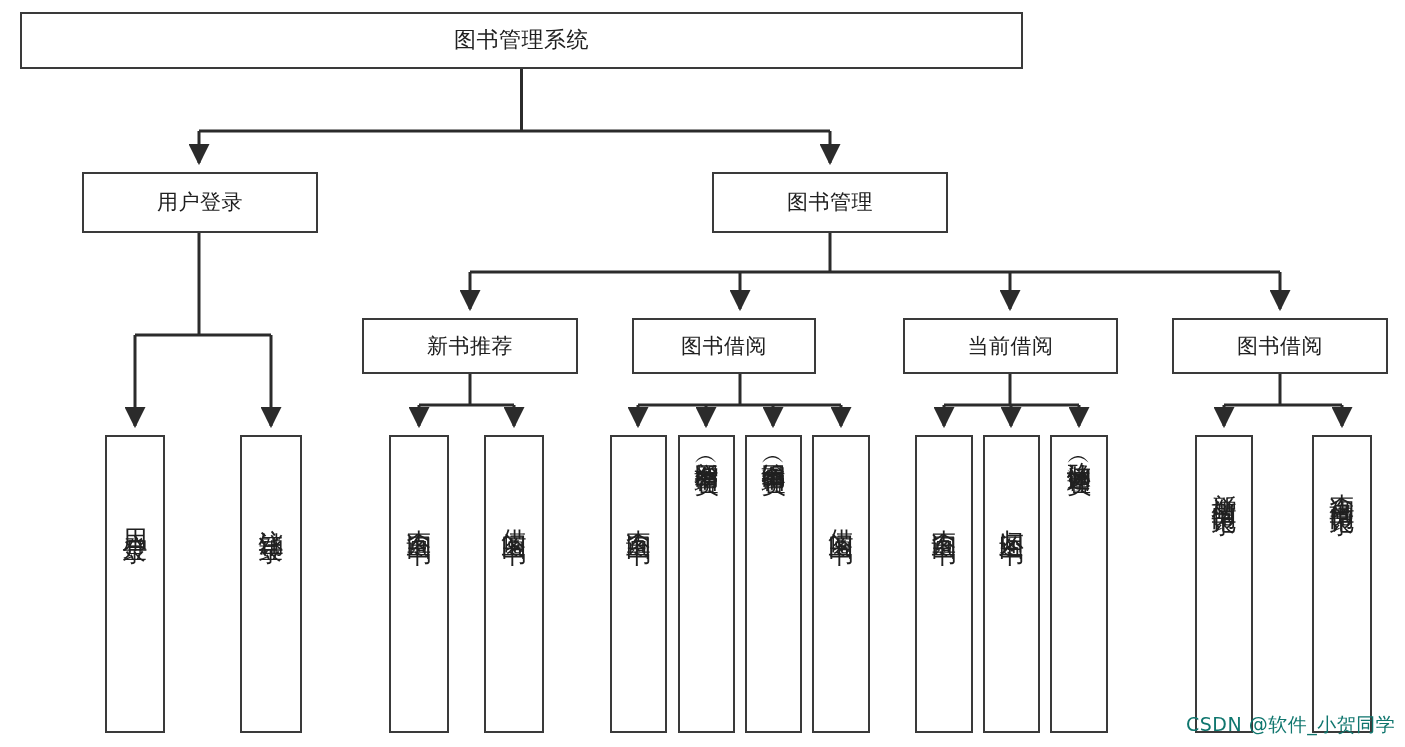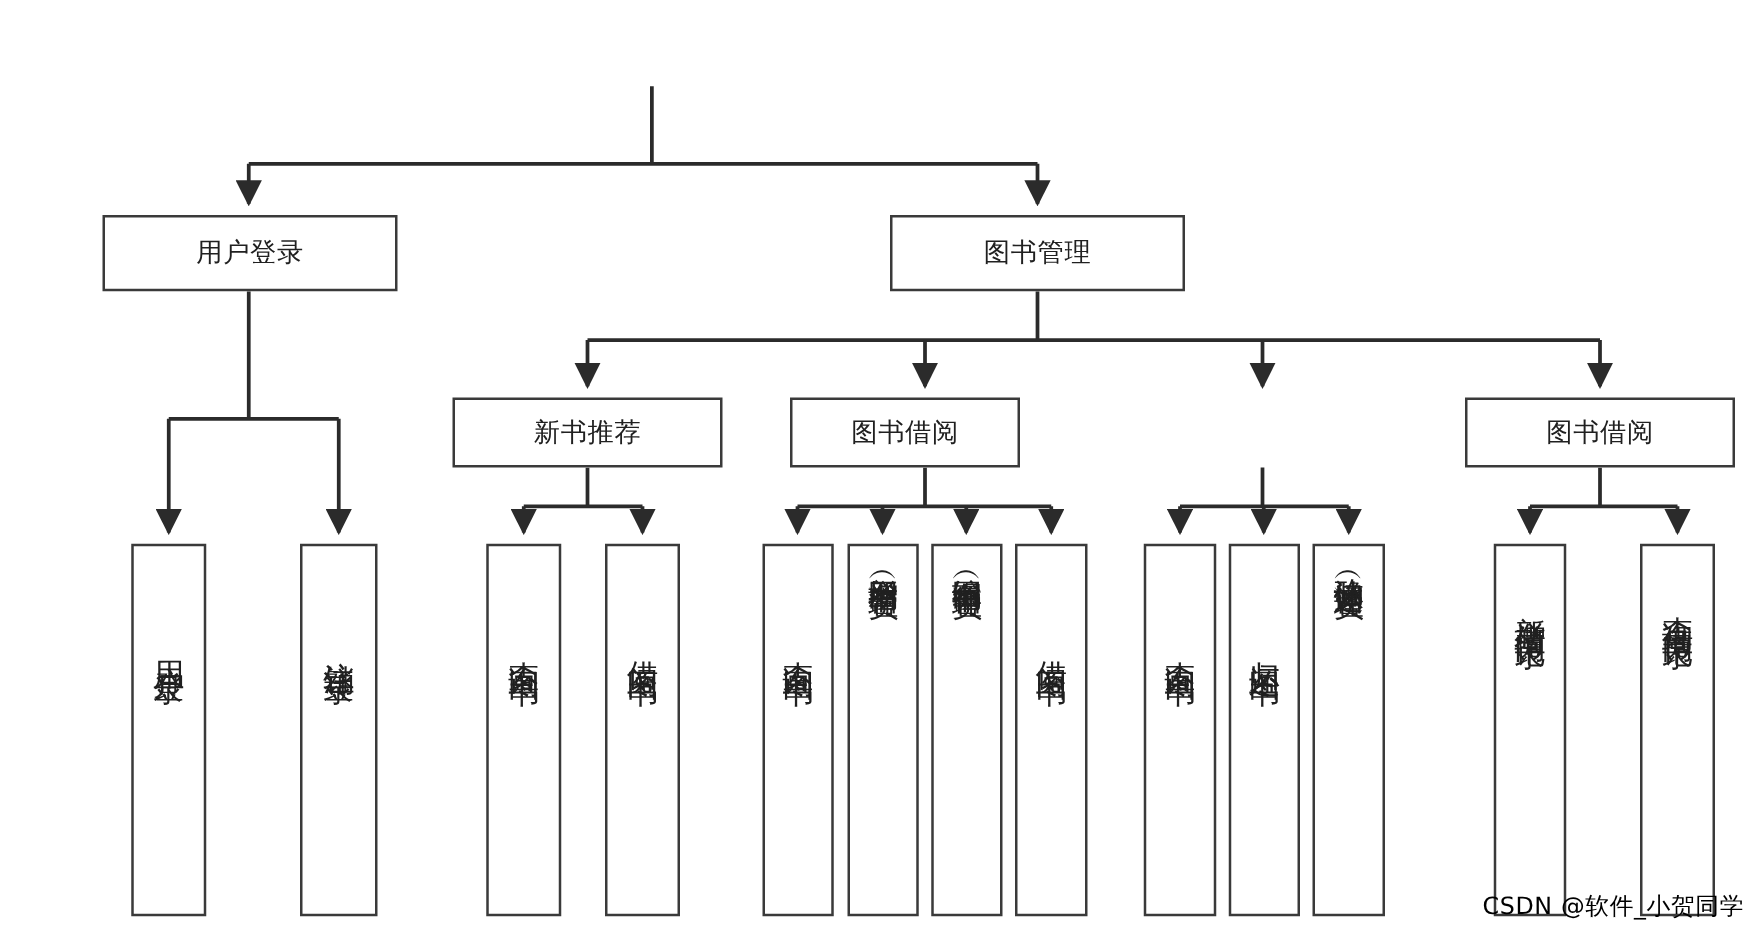--- a/index.html
+++ b/index.html
@@ -119,21 +119,21 @@
   #l-return-book    { left: 983px;  width: 57px; }
   #l-confirm-return { left: 1050px; width: 58px; }
   #l-add-record     { left: 1195px; width: 58px; }
   #l-query-record   { left: 1312px; width: 60px; }
   
   #watermark {
     position: absolute;
     left: 1186px;
     top: 712px;
     font-size: 19px;
-    color: #000000;
+    color: #0f766e;
     letter-spacing: 0.5px;
     white-space: nowrap;
     font-family: "DejaVu Sans", "Liberation Sans", sans-serif;
   }
 </style>
 </head>
 <body>
 
 <div id="diagram-root">
 
@@ -183,34 +183,40 @@
       <path d="M 1011 405 L 1011 426" marker-end="url(#arrowhead)"></path>
       <path d="M 1079 405 L 1079 426" marker-end="url(#arrowhead)"></path>
 
       <path d="M 1280 374 L 1280 405"></path>
       <path d="M 1224 405 L 1342 405"></path>
       <path d="M 1224 405 L 1224 426" marker-end="url(#arrowhead)"></path>
       <path d="M 1342 405 L 1342 426" marker-end="url(#arrowhead)"></path>
     </g>
   </svg>
 
+  <div class="node root" id="n-root">
+    <span class="label">图书管理系统</span>
+  </div>
 
   <div class="node lvl1" id="n-user-login">
     <span class="label">用户登录</span>
   </div>
   <div class="node lvl1" id="n-book-manage">
     <span class="label">图书管理</span>
   </div>
 
   <div class="node lvl2" id="n-new-book-rec">
     <span class="label">新书推荐</span>
   </div>
   <div class="node lvl2" id="n-book-borrow">
     <span class="label">图书借阅</span>
   </div>
+  <div class="node lvl2" id="n-current-borrow">
+    <span class="label">当前借阅</span>
+  </div>
   <div class="node lvl2" id="n-borrow-record">
     <span class="label">图书借阅</span>
   </div>
 
   <div class="node leaf mid" id="l-user-login">
     <span class="label">用户登录</span>
   </div>
   <div class="node leaf mid" id="l-user-logout">
     <span class="label">注销登录</span>
   </div>

